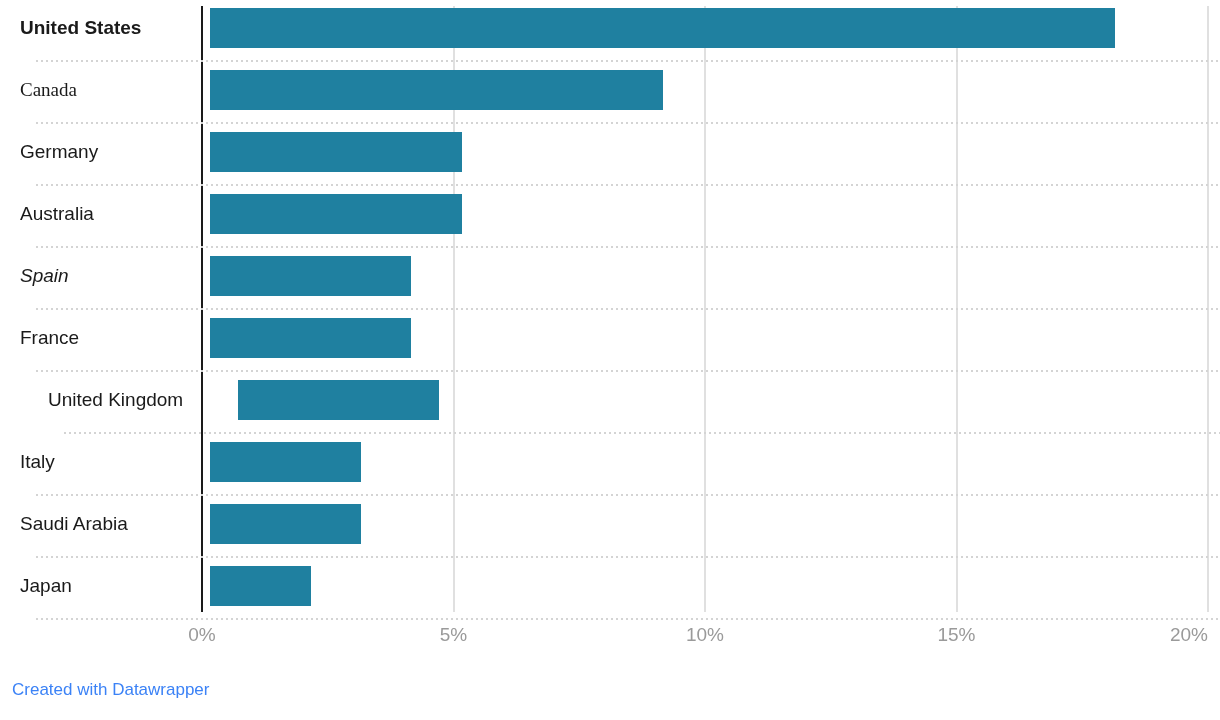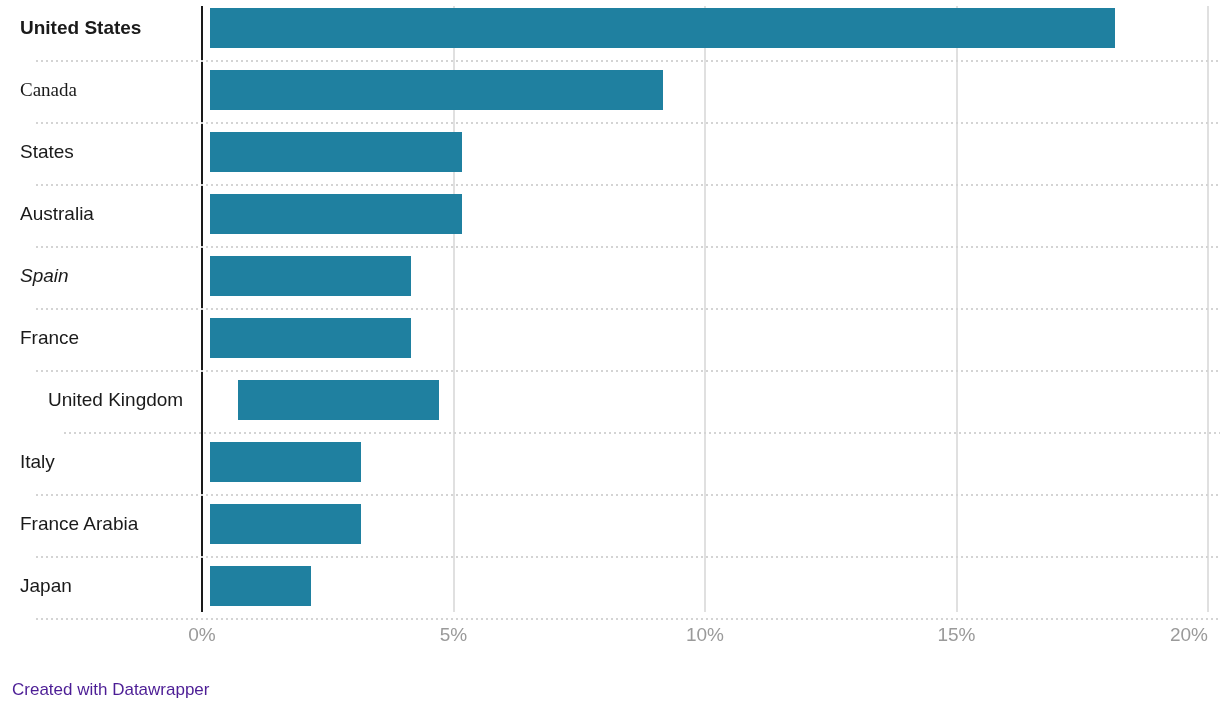--- a/index.html
+++ b/index.html
@@ -118,21 +118,21 @@
   }
   .xtick.first { transform: translateX(-50%); }
   .xtick.last  { transform: translateX(-100%); }
 
   
   .footer {
     position: absolute;
     left: 12px;
     top: 680px;
     font-size: 17px;
-    color: #4c1d95;
+    color: #3b82f6;
     white-space: nowrap;
   }
 </style>
 </head>
 <body>
 
 <div class="chart-root">
 
   <div class="plot">
     <div class="vgrid-layer">
@@ -147,21 +147,21 @@
           <div class="row-label highlight">United States</div>
           <div class="bar" style="width: 905.4px; background: rgb(31, 128, 160);"></div>
           <div class="row-rule"></div>
         </div>
         <div class="row" style="top: 62px; font-family: Liberation Serif, serif;">
           <div class="row-label">Canada</div>
           <div class="bar" style="width: 452.7px; background: rgb(31, 128, 160);"></div>
           <div class="row-rule"></div>
         </div>
         <div class="row" style="top: 124px;">
-          <div class="row-label">States</div>
+          <div class="row-label">Germany</div>
           <div class="bar" style="width: 251.5px; background: rgb(31, 128, 160);"></div>
           <div class="row-rule"></div>
         </div>
         <div class="row" style="top: 186px; padding-left: 44px;">
           <div class="row-label">Australia</div>
           <div class="bar" style="width: 251.5px; background: rgb(31, 128, 160);"></div>
           <div class="row-rule"></div>
         </div>
         <div class="row" style="top: 248px; font-style: italic;">
           <div class="row-label">Spain</div>
@@ -177,21 +177,21 @@
           <div class="row-label">United Kingdom</div>
           <div class="bar" style="width: 201.2px; background: rgb(31, 128, 160);"></div>
           <div class="row-rule"></div>
         </div>
         <div class="row" style="top: 434px;">
           <div class="row-label">Italy</div>
           <div class="bar" style="width: 150.9px; background: rgb(31, 128, 160);"></div>
           <div class="row-rule"></div>
         </div>
         <div class="row" style="top: 496px;">
-          <div class="row-label">France Arabia</div>
+          <div class="row-label">Saudi Arabia</div>
           <div class="bar" style="width: 150.9px; background: rgb(31, 128, 160);"></div>
           <div class="row-rule"></div>
         </div>
         <div class="row" style="top: 558px;">
           <div class="row-label">Japan</div>
           <div class="bar" style="width: 100.6px; background: rgb(31, 128, 160);"></div>
           <div class="row-rule"></div>
         </div>
       </div>
   </div>

